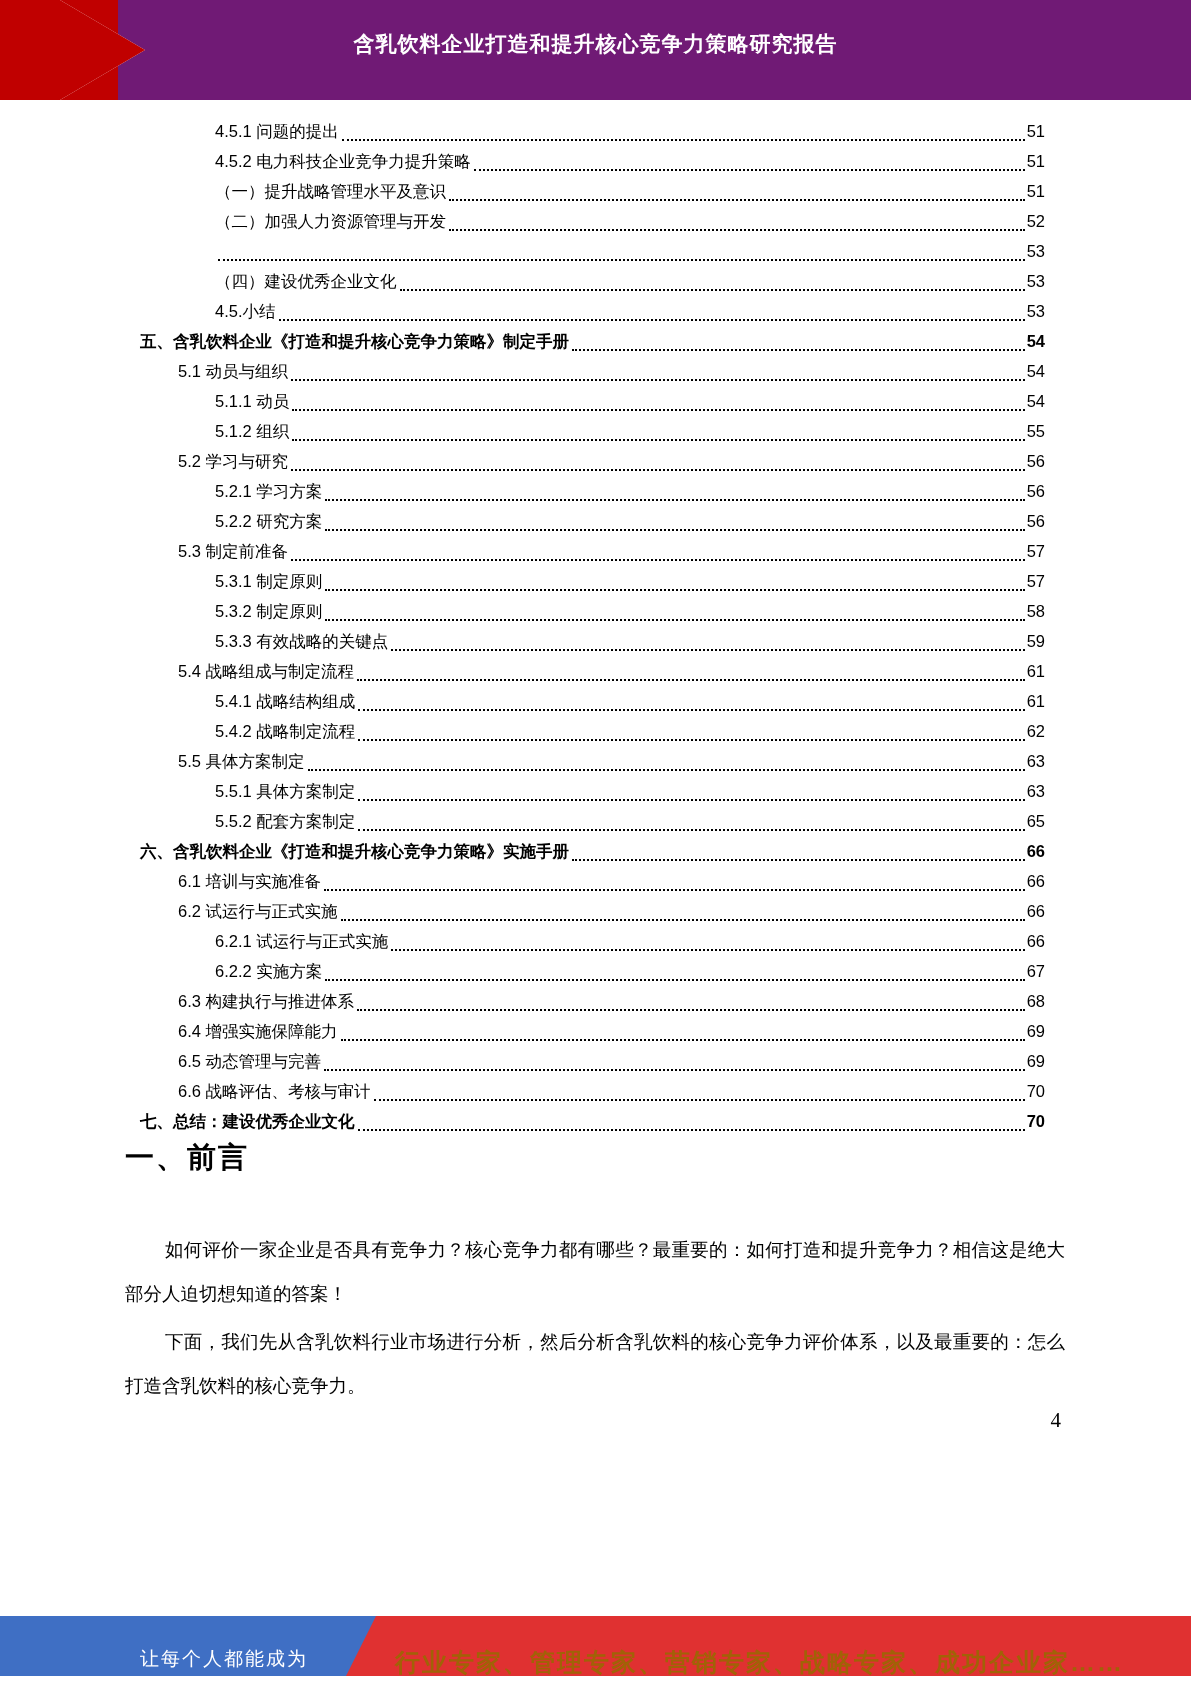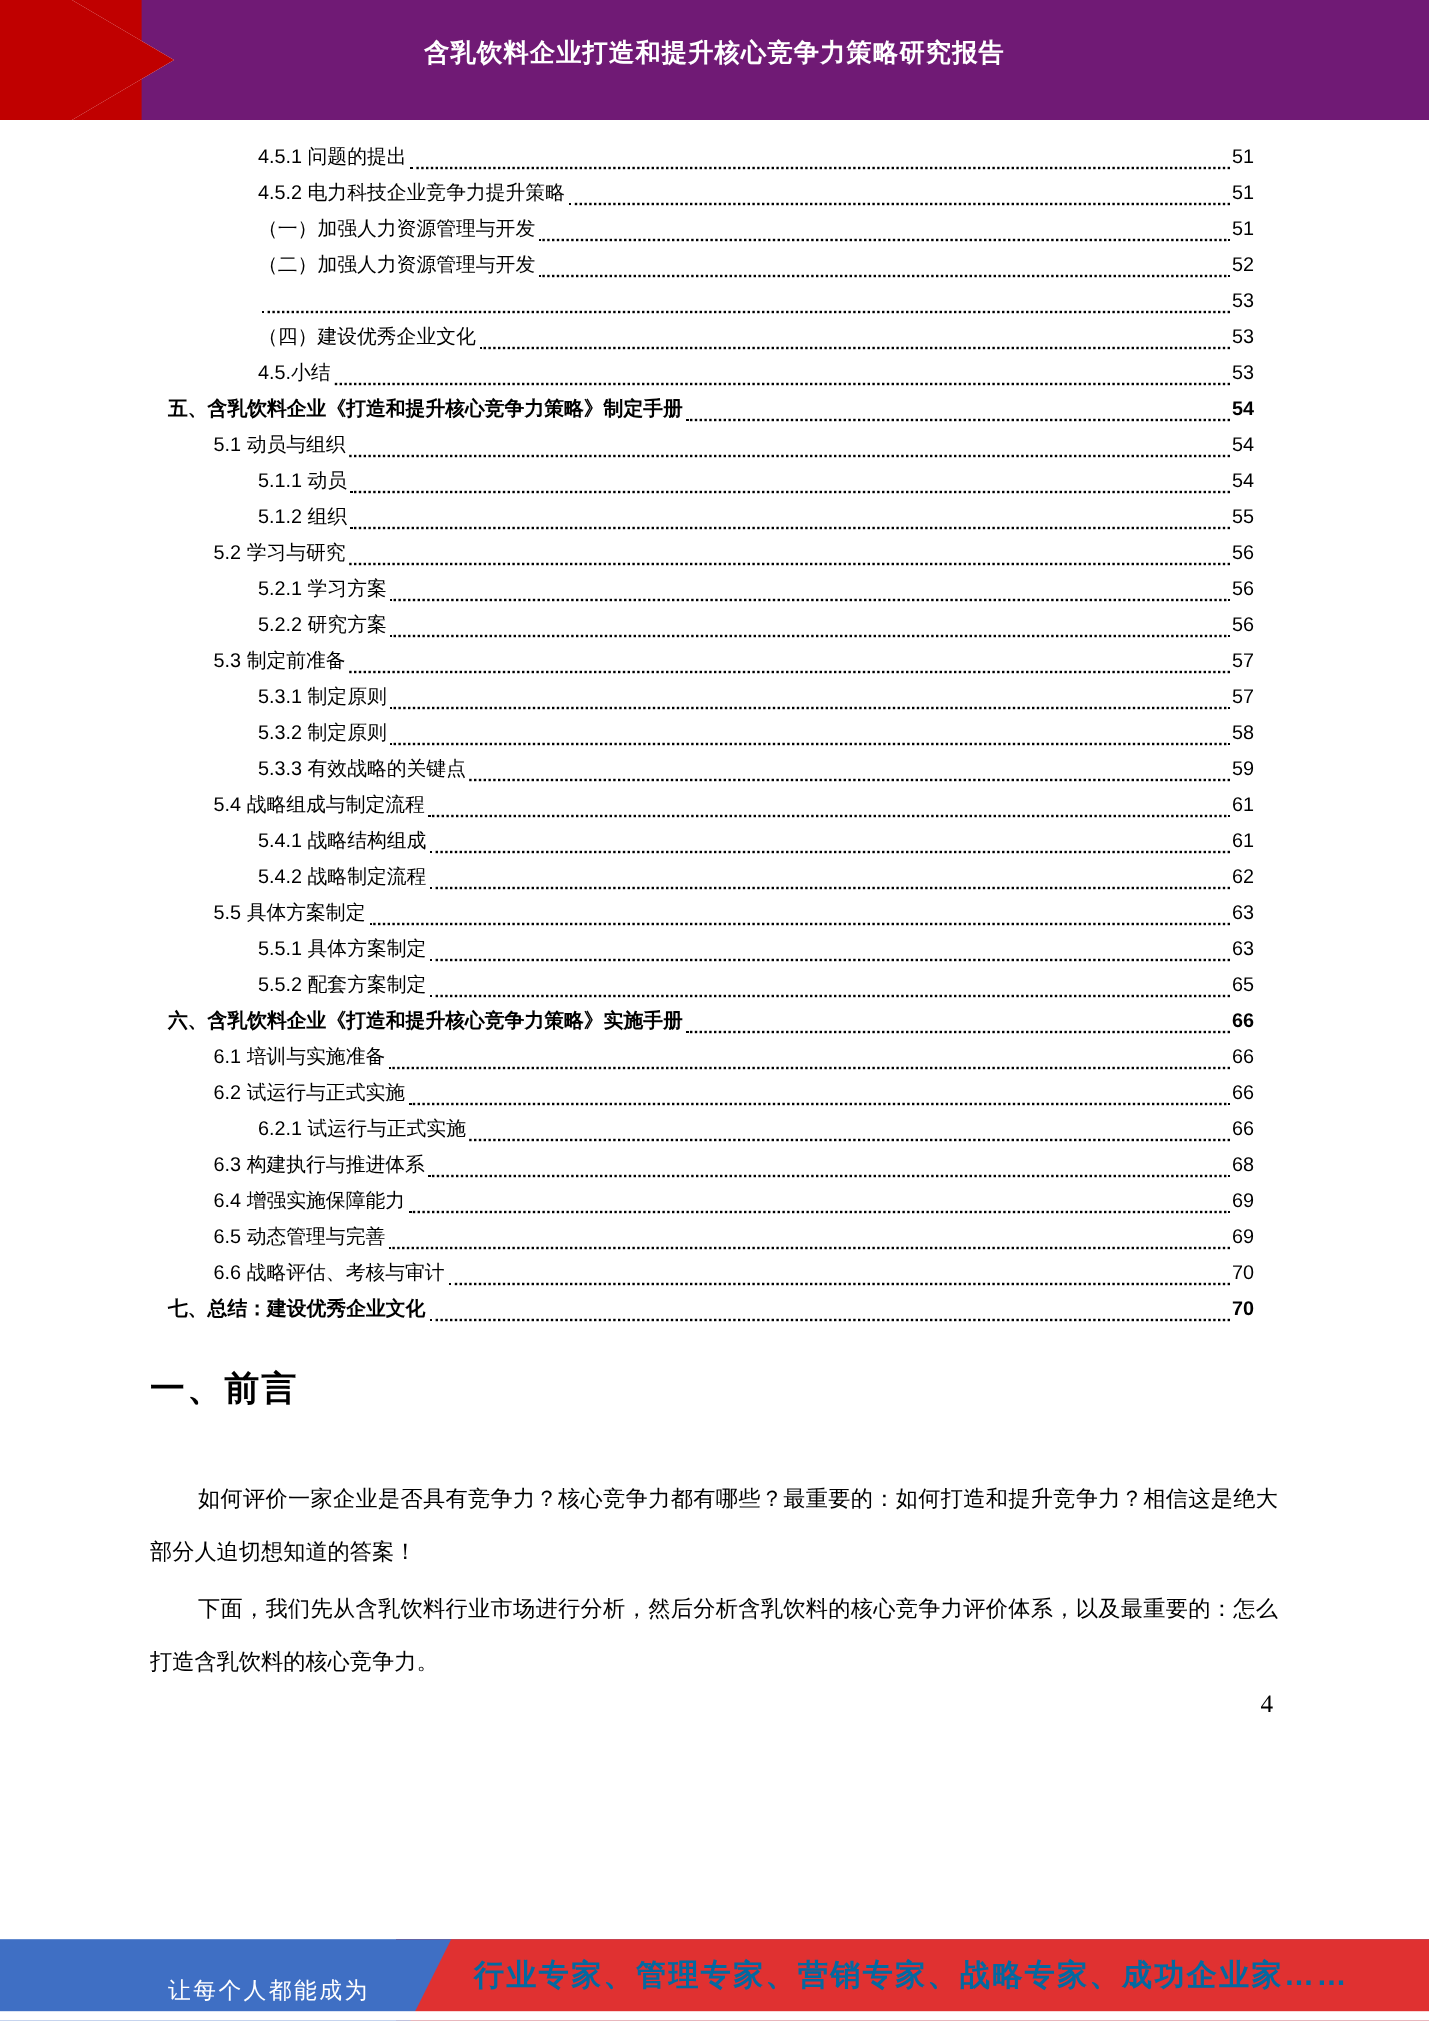--- a/index.html
+++ b/index.html
@@ -113,22 +113,22 @@
   .footer-red-notch {
     position:absolute; top:0; left:330px; width:0; height:0;
     border-top:92px solid #3f6fc4;
     border-right:46px solid transparent;
   }
   .footer-left-text {
     position:absolute; top:30px; left:140px;
     color:#ffffff; font-size:19px; letter-spacing:2px;
   }
   .footer-right-text {
-    position:absolute; top:13px; left:395px;
-    color:#0369a1; font-size:25px; font-weight:bold; letter-spacing:2px;
+    position:absolute; top:30px; left:395px;
+    color:#a16207; font-size:25px; font-weight:bold; letter-spacing:2px;
   }
   .footer-white-strip {
     position:absolute; bottom:0; left:0; width:1191px; height:8px;
     background:#ffffff;
   }
 </style>
 </head>
 <body>
 
 <div class="header">
@@ -143,21 +143,21 @@
       <span class="lbl">4.5.1  问题的提出</span>
       <span class="dots"></span>
       <span class="pg">51</span>
     </div>
     <div class="toc-row lvl3">
       <span class="lbl">4.5.2  电力科技企业竞争力提升策略</span>
       <span class="dots"></span>
       <span class="pg">51</span>
     </div>
     <div class="toc-row lvl3">
-      <span class="lbl">（一）加强人力资源管理与开发</span>
+      <span class="lbl">（一）提升战略管理水平及意识</span>
       <span class="dots"></span>
       <span class="pg">51</span>
     </div>
     <div class="toc-row lvl3">
       <span class="lbl">（二）加强人力资源管理与开发</span>
       <span class="dots"></span>
       <span class="pg">52</span>
     </div>
     <div class="toc-row lvl3">
       <span class="dots"></span>
@@ -270,20 +270,25 @@
     </div>
     <div class="toc-row lvl1">
       <span class="lbl">6.2  试运行与正式实施</span>
       <span class="dots"></span>
       <span class="pg">66</span>
     </div>
     <div class="toc-row lvl2">
       <span class="lbl">6.2.1  试运行与正式实施</span>
       <span class="dots"></span>
       <span class="pg">66</span>
+    </div>
+    <div class="toc-row lvl2">
+      <span class="lbl">6.2.2  实施方案</span>
+      <span class="dots"></span>
+      <span class="pg">67</span>
     </div>
     <div class="toc-row lvl1">
       <span class="lbl">6.3  构建执行与推进体系</span>
       <span class="dots"></span>
       <span class="pg">68</span>
     </div>
     <div class="toc-row lvl1">
       <span class="lbl">6.4  增强实施保障能力</span>
       <span class="dots"></span>
       <span class="pg">69</span>

